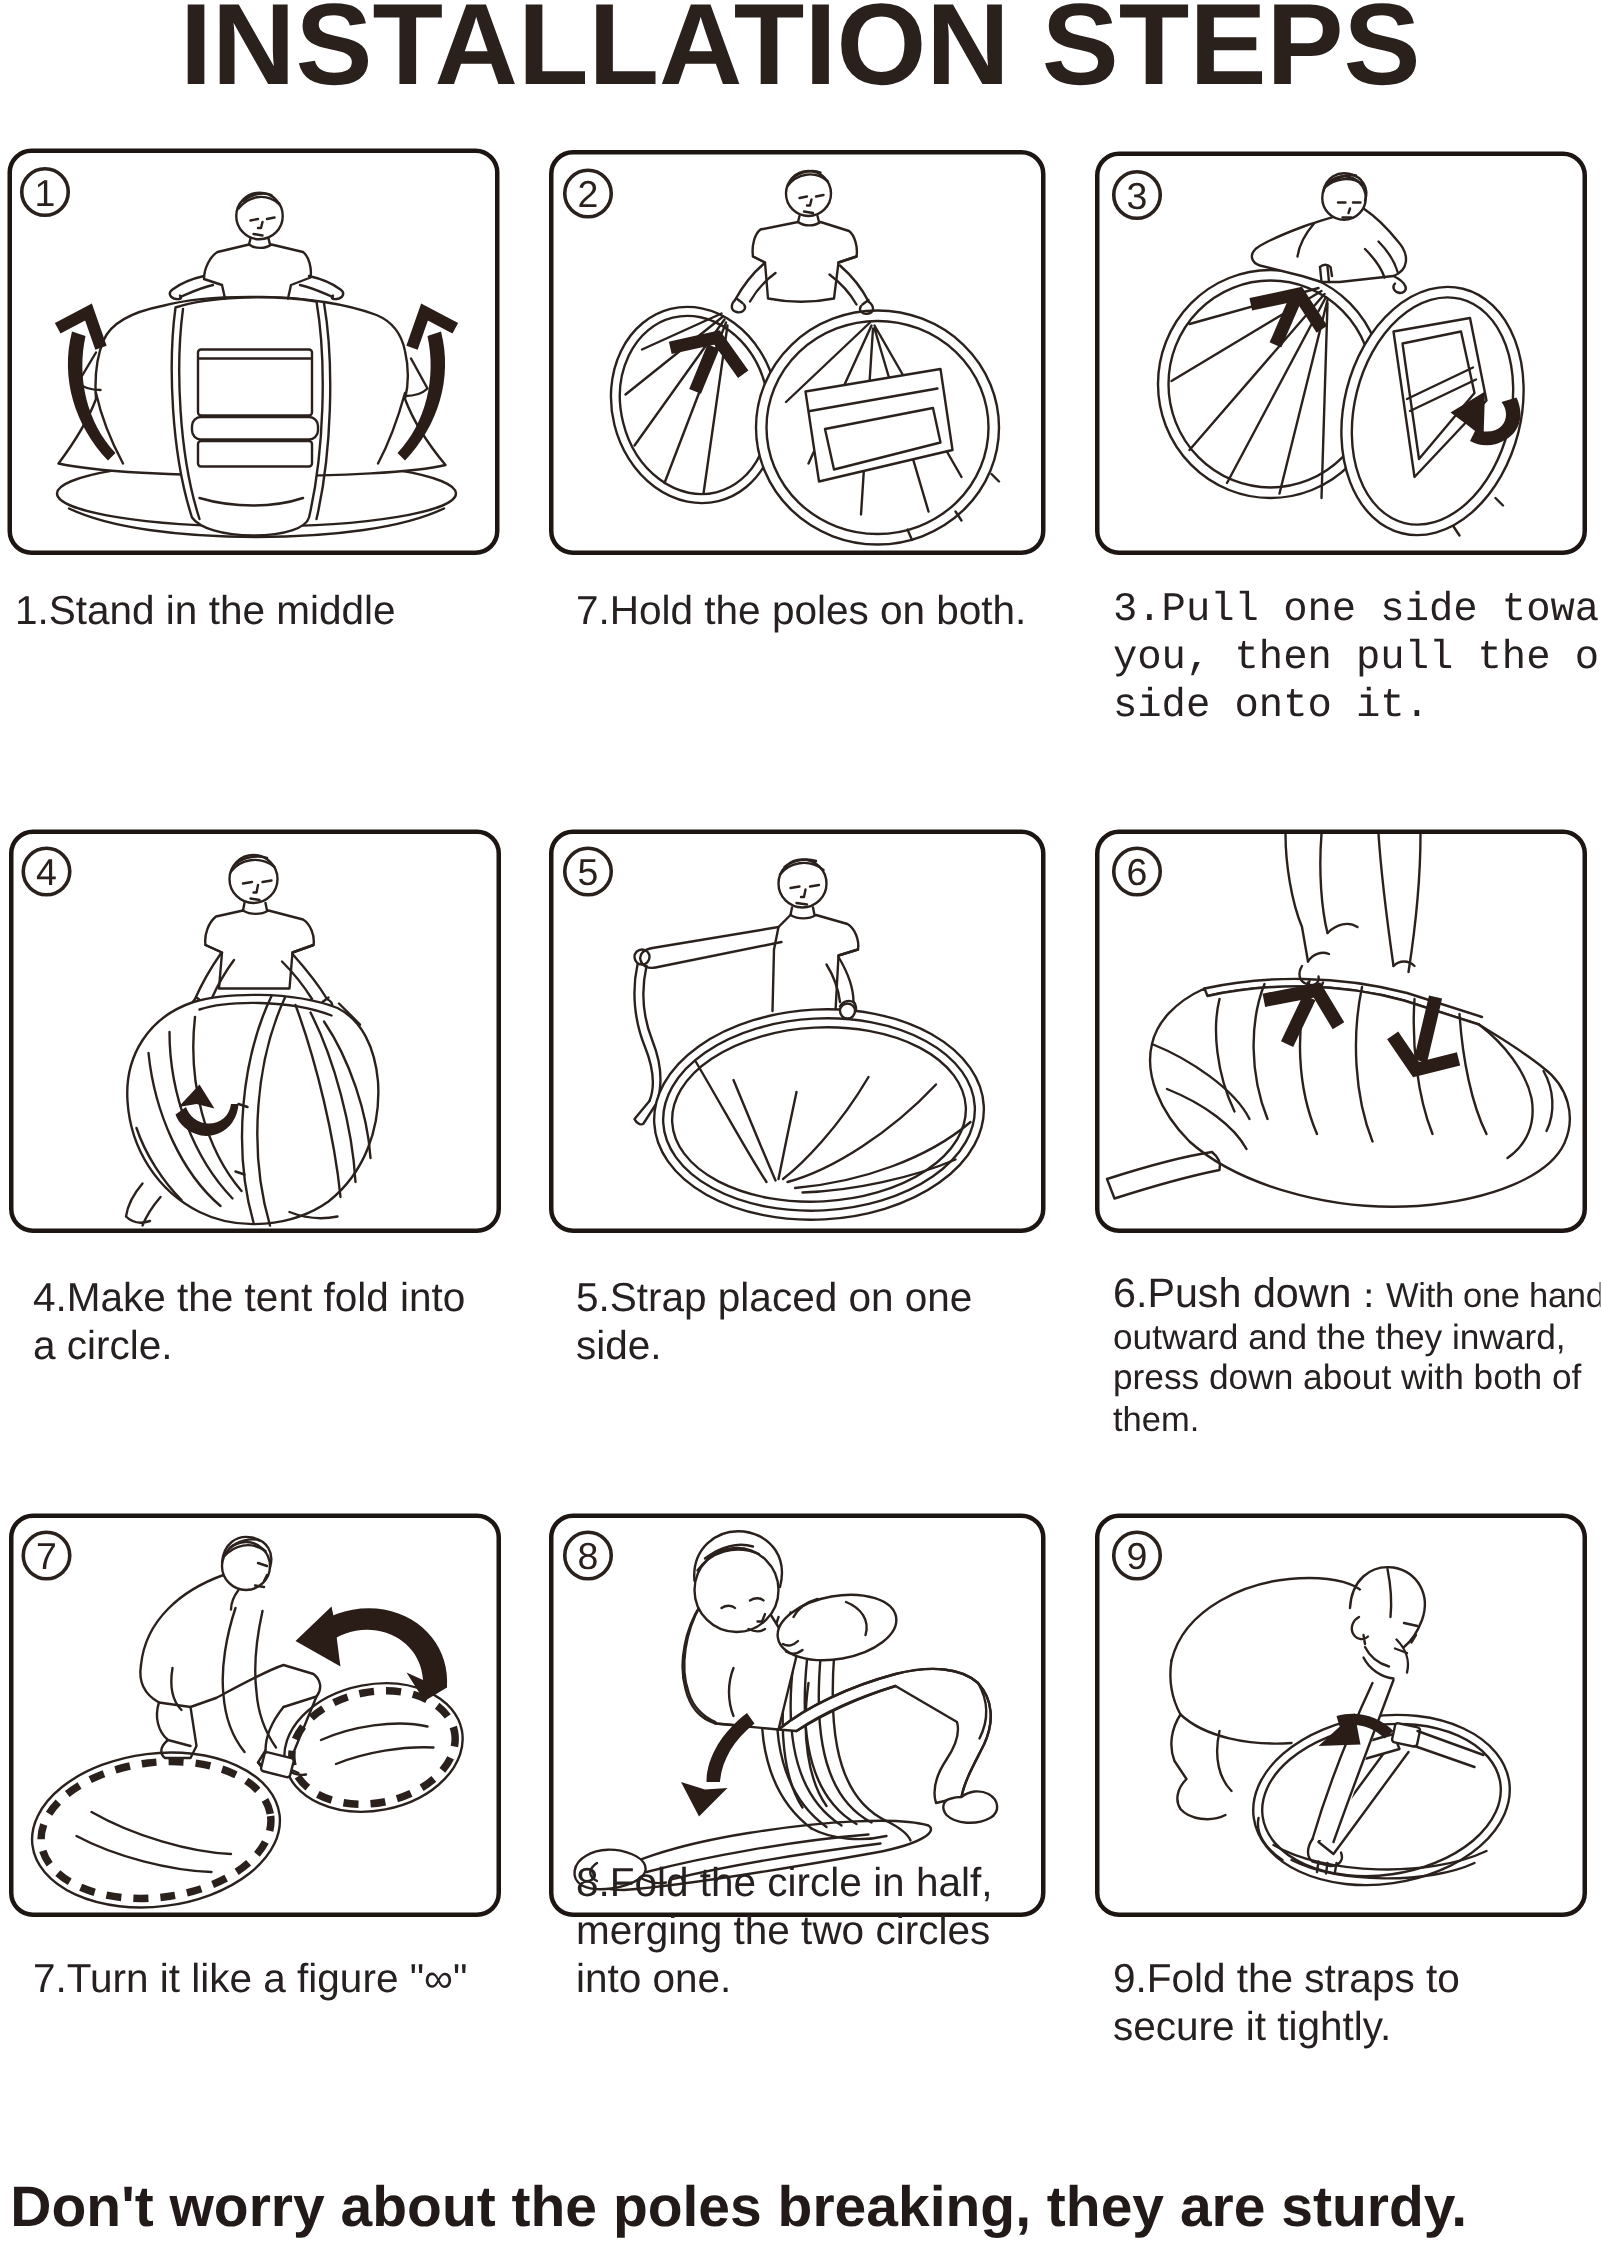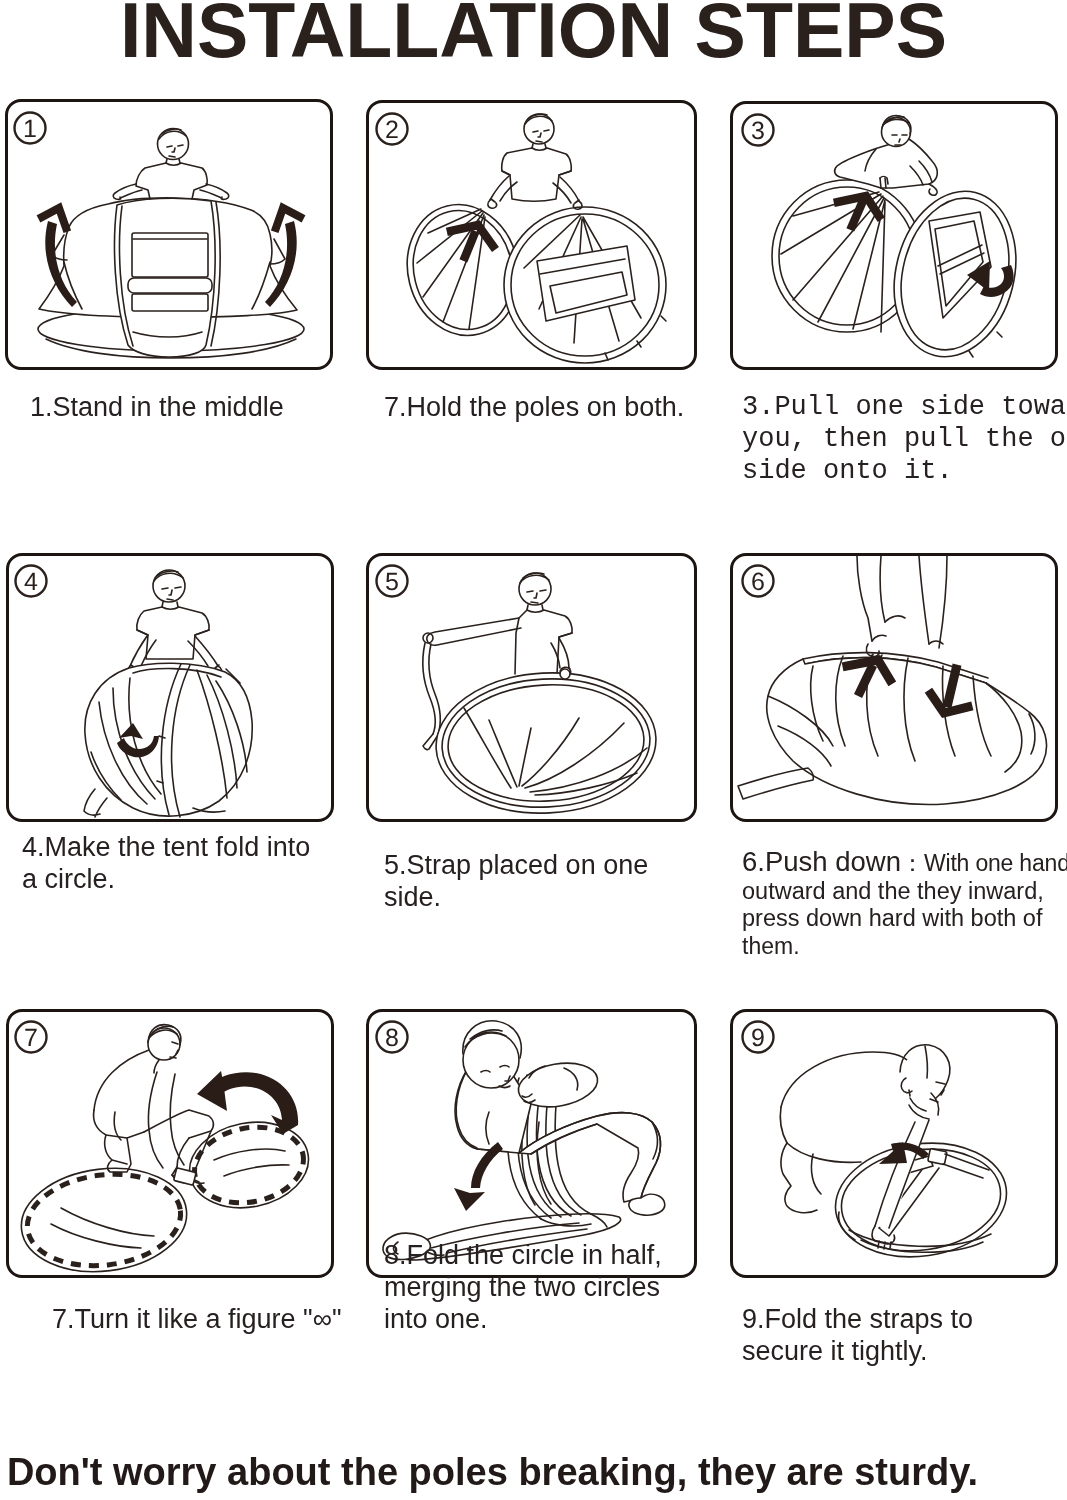--- a/index.html
+++ b/index.html
@@ -404,25 +404,25 @@
 <path d="M196,142 C186,132 172,128 158,132 L160,139 C171,136 182,139 190,147 Z"></path>
 <path d="M146,152 L170,130 L174,151 Z"></path>
 </g>
 <g stroke="#2a211d" stroke-width="2.4" fill="none">
 <circle cx="25" cy="25" r="15.5"></circle>
 </g>
 <text x="25" y="34" font-size="25" fill="#2a211d" text-anchor="middle">9</text>
 </svg>
 </div>
 
-<div class="cap" style="left:30px;top:391px;">1.Stand in the middle</div>
+<div class="cap" style="left:10px;top:391px;">1.Stand in the middle</div>
 <div class="cap" style="left:384px;top:391px;">7.Hold the poles on both.</div>
 <div class="cap" style="left:742px;top:391px;font-family:Liberation Mono, monospace;">3.Pull one side toward<br>you, then pull the other<br>side onto it.</div>
 
-<div class="cap" style="left:22px;top:831px;">4.Make the tent fold into<br>a circle.</div>
+<div class="cap" style="left:22px;top:849px;">4.Make the tent fold into<br>a circle.</div>
 <div class="cap" style="left:384px;top:849px;">5.Strap placed on one<br>side.</div>
-<div class="cap" style="left:742px;top:849px;line-height:26.5px;font-size:27.5px;">6.Push down<span style="font-size:23px">：</span><span style="font-size:23px;letter-spacing:-0.2px">With one hand</span><br><span style="font-size:23.5px">outward and the they inward,</span><br><span style="font-size:23.5px">press down hard with both of</span><br><span style="font-size:23px">them.</span></div>
-
-<div class="cap" style="left:22px;top:1303px;margin-left:30px;">7.Turn it like a figure "∞"</div>
+<div class="cap" style="left:742px;top:849px;line-height:26.5px;font-size:27.5px;">6.Push down<span style="font-size:23px">：</span><span style="font-size:23px;letter-spacing:-0.2px">With one hand</span><br><span style="font-size:23.5px">outward and the they inward,</span><br><span style="font-size:23.5px">press down about with both of</span><br><span style="font-size:23px">them.</span></div>
+
+<div class="cap" style="left:22px;top:1303px;">7.Turn it like a figure "∞"</div>
 <div class="cap" style="left:384px;top:1239px;">8.Fold the circle in half,<br>merging the two circles<br>into one.</div>
 <div class="cap" style="left:742px;top:1303px;">9.Fold the straps to<br>secure it tightly.</div>
 
 <div class="bottom">Don't worry about the poles breaking, they are sturdy.</div>
 
 </body></html>

